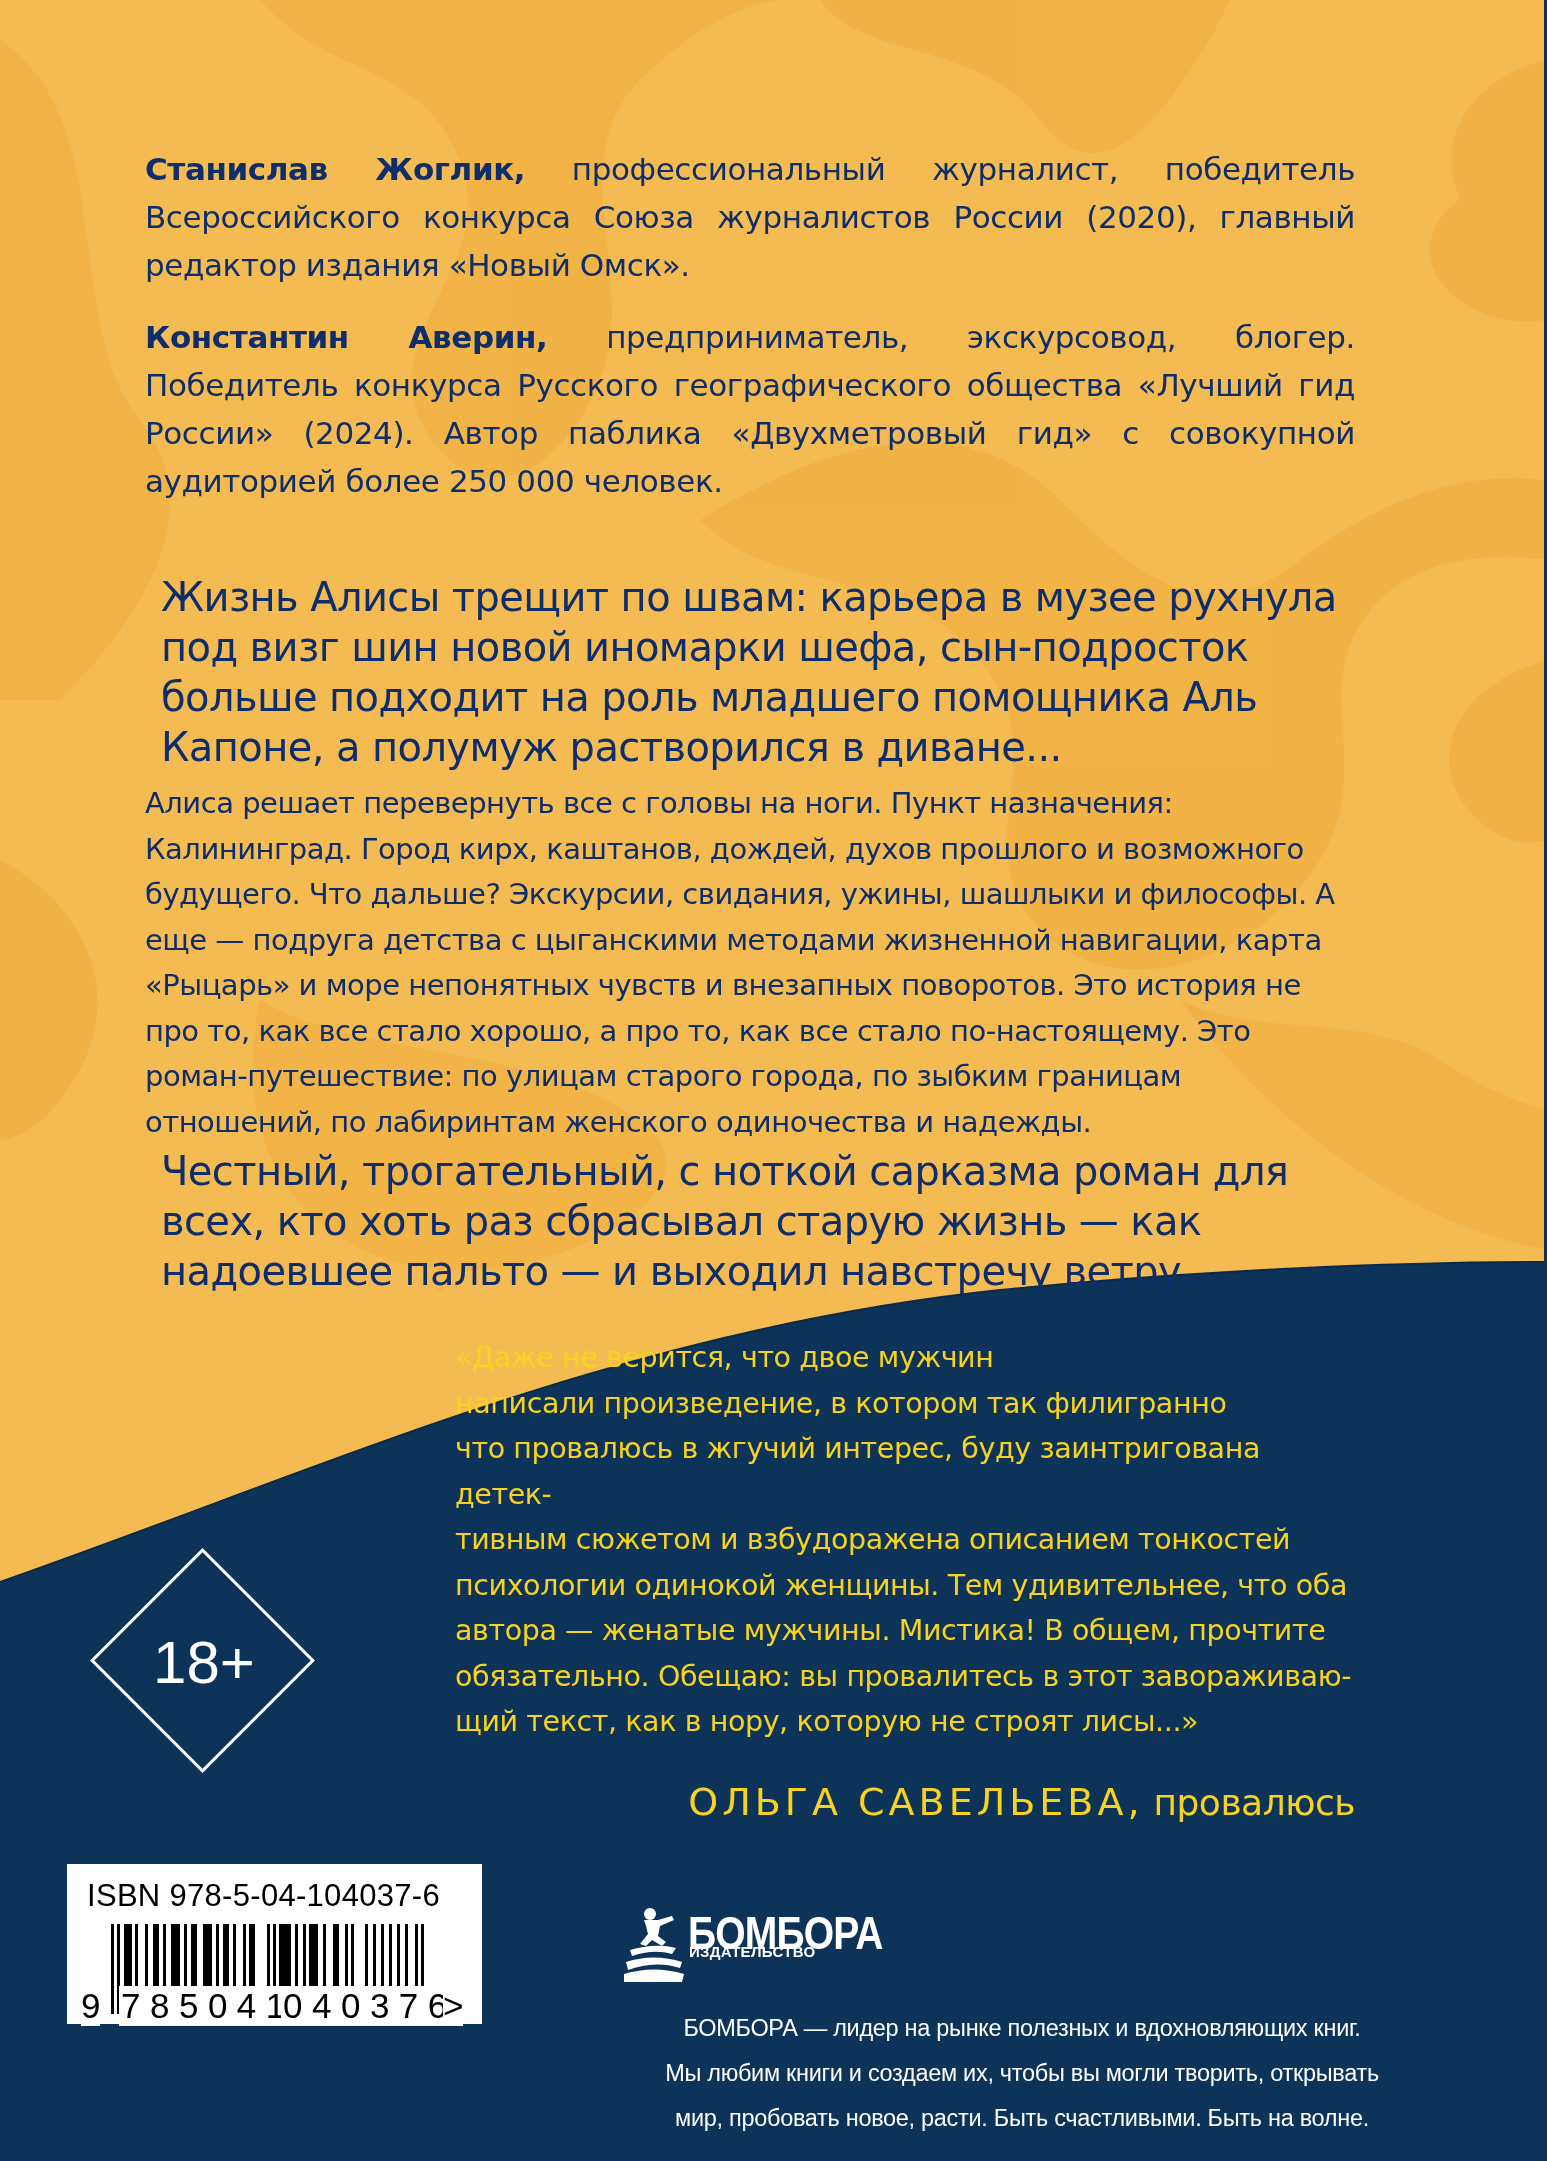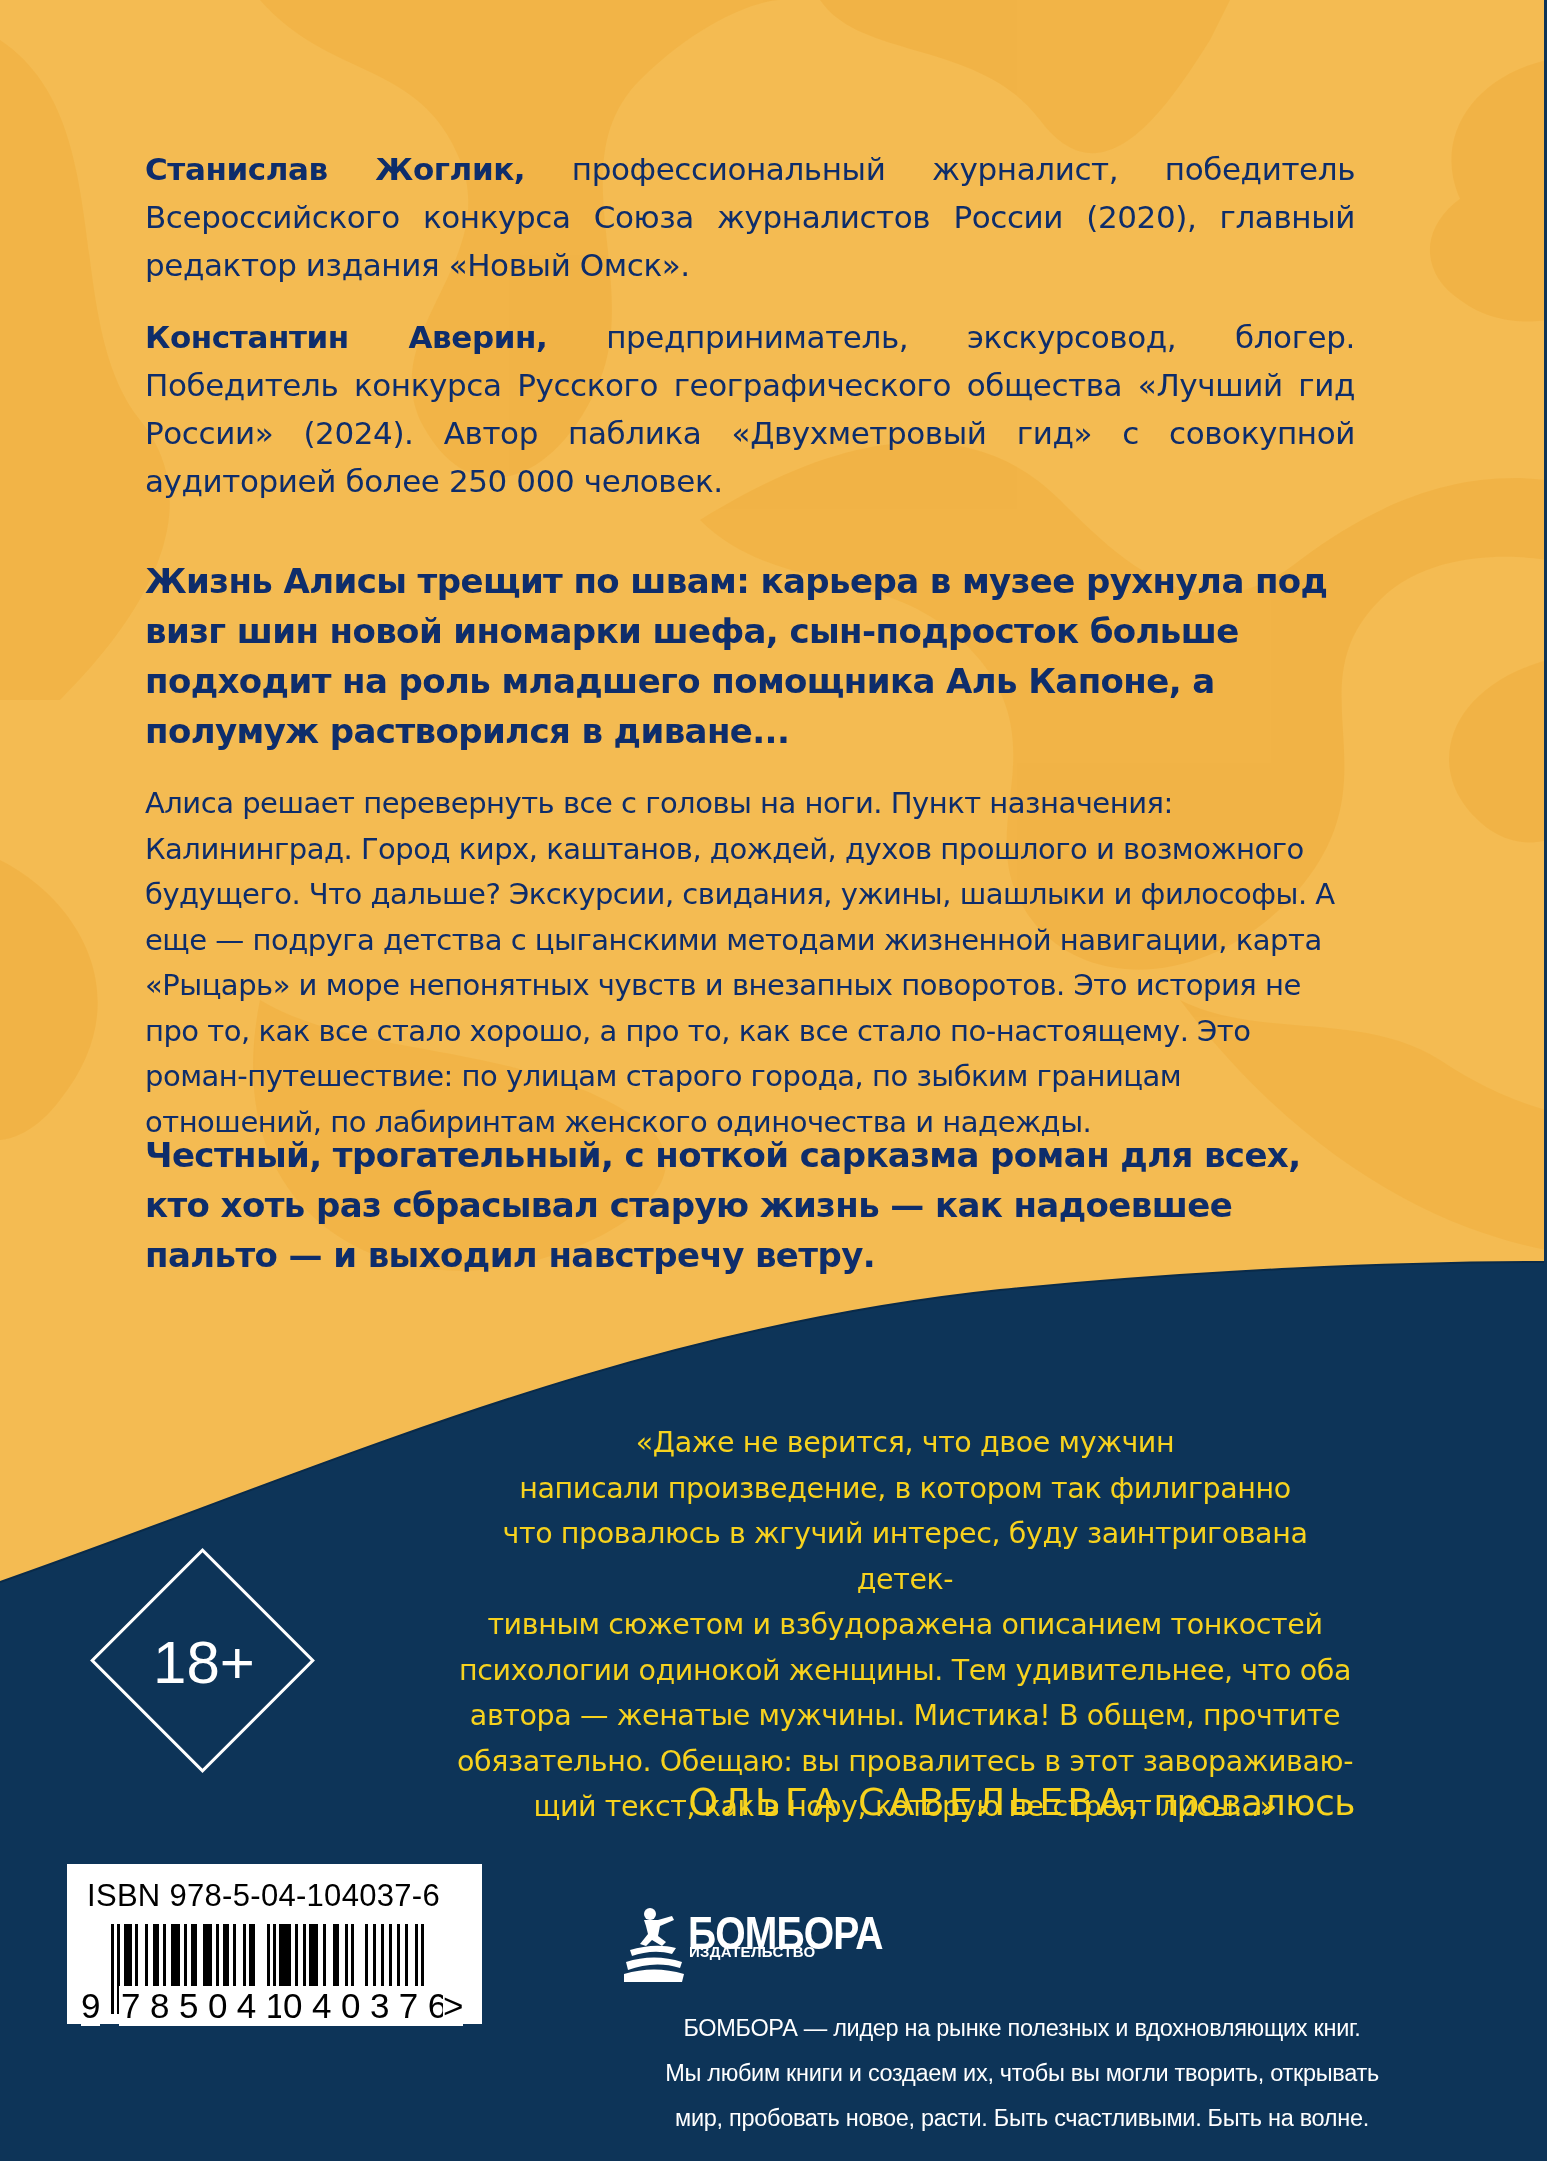--- a/index.html
+++ b/index.html
@@ -12,31 +12,31 @@
     .bg-layer svg { display: block; }
     .edge-strip { position: absolute; top: 0; right: 0; width: 3px; height: 2161px; background: #0d3458; }
 
     .text-block { position: absolute; left: 145px; width: 1210px; color: #0e2d6b; }
     .authors p {
       margin: 0 0 24px 0; font-size: 31px; line-height: 48px; text-align: justify;
       font-family: "DejaVu Sans", sans-serif; letter-spacing: -0.4px;
     }
     .authors .name { font-weight: bold; }
     .lead {
-      margin: 0; font-size: 34px; line-height: 50px; font-weight: bold;
+      margin: 16px; font-size: 40px; line-height: 50px; font-weight: normal;
       font-family: "DejaVu Sans", sans-serif; letter-spacing: -0.6px;
     }
     .desc {
       margin: 0; font-size: 29px; line-height: 45.5px;
       font-family: "DejaVu Sans", sans-serif; letter-spacing: -0.5px;
     }
 
     .quote {
-      position: absolute; right: 192px; width: 900px; top: 1420px;
-      color: #f7d21e; text-align: center;
+      position: absolute; right: 192px; width: 900px; top: 1335px;
+      color: #f7d21e; text-align: left;
       font-family: "DejaVu Sans", sans-serif; font-size: 28.5px; line-height: 45.5px; letter-spacing: -0.4px;
     }
     .quote p { margin: 0; }
     .quote-author {
       position: absolute; right: 192px; top: 1780px; color: #f7d21e;
       font-family: "DejaVu Sans", sans-serif; white-space: nowrap;
     }
     .quote-author .qname { font-weight: normal; font-size: 38px; letter-spacing: 4px; margin-top: 28px; }
     .quote-author .qrole { font-size: 36px; margin-left: 10px; letter-spacing: -0.5px; }
 

